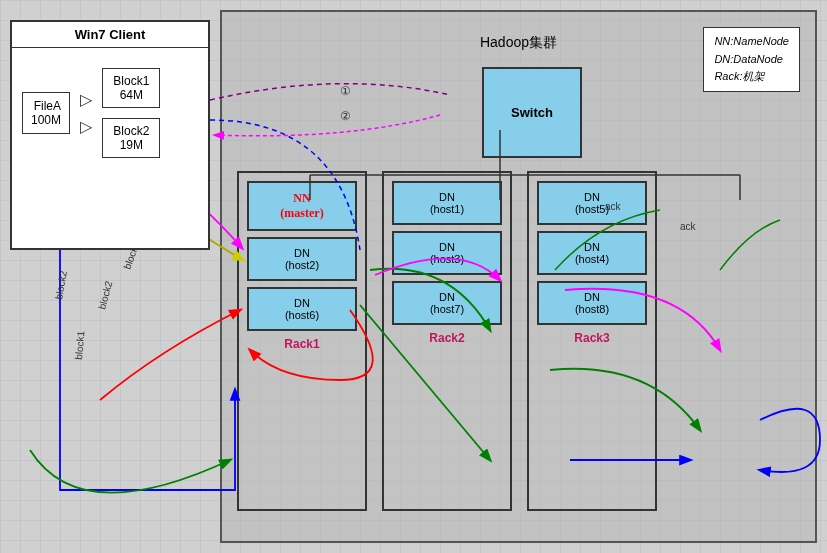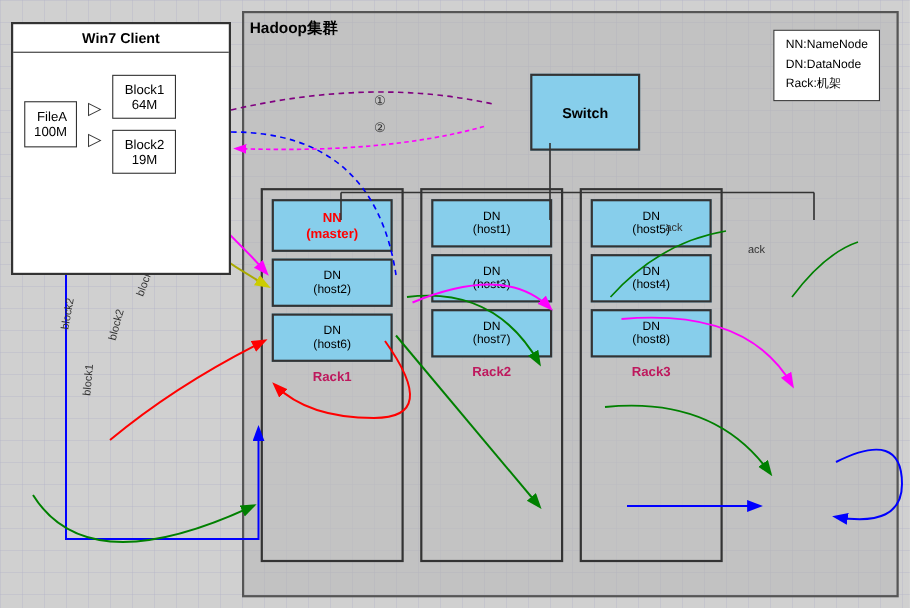--- a/index.html
+++ b/index.html
@@ -79,45 +79,47 @@
       position: absolute;
       top: 10px;
       left: 220px;
       right: 10px;
       bottom: 10px;
       border: 2px solid #555;
       background: rgba(180,180,180,0.5);
       z-index: 5;
     }
     .hadoop-title {
-      font-weight: bold;
+      text-align: center;
+      font-weight: normal;
       font-size: 14px;
-      padding: 5px;
+      padding: 22px;
     }
 
     
     .legend-box {
       position: absolute;
       top: 15px;
       right: 15px;
       border: 1.5px solid #333;
       background: white;
       padding: 5px 10px;
       font-size: 11px;
       line-height: 1.6;
       z-index: 20;
+      font-style: italic;
     }
 
     
     .switch-box {
       position: absolute;
       top: 55px;
       left: 260px;
       width: 100px;
-      height: 70px;
+      height: 91px;
       border: 2px solid #333;
       background: #87CEEB;
       display: flex;
       align-items: center;
       justify-content: center;
       font-weight: bold;
       font-size: 13px;
       z-index: 15;
     }
 
@@ -148,20 +150,21 @@
       background: #87CEEB;
       text-align: center;
       padding: 8px 4px;
       margin-bottom: 6px;
       font-size: 11px;
     }
     .node-box.nn {
       font-weight: bold;
       color: red;
       font-size: 12px;
+      font-family: Liberation Serif, serif;
     }
 
     
     .arrows-svg {
       position: absolute;
       top: 0; left: 0;
       width: 100%;
       height: 100%;
       z-index: 8;
       pointer-events: none;

